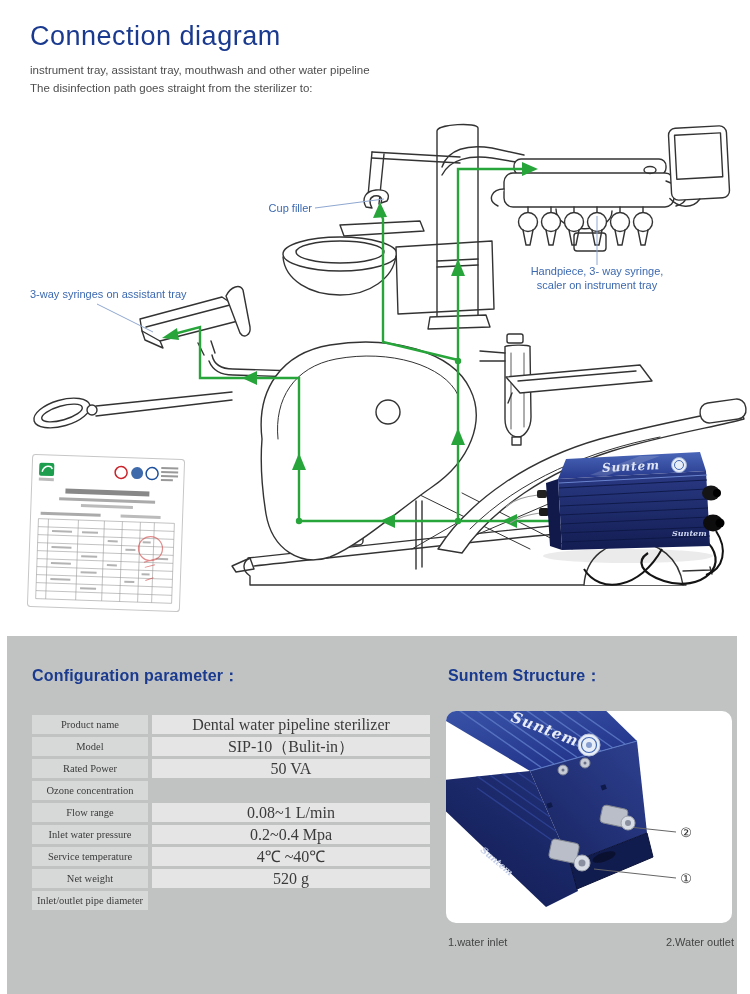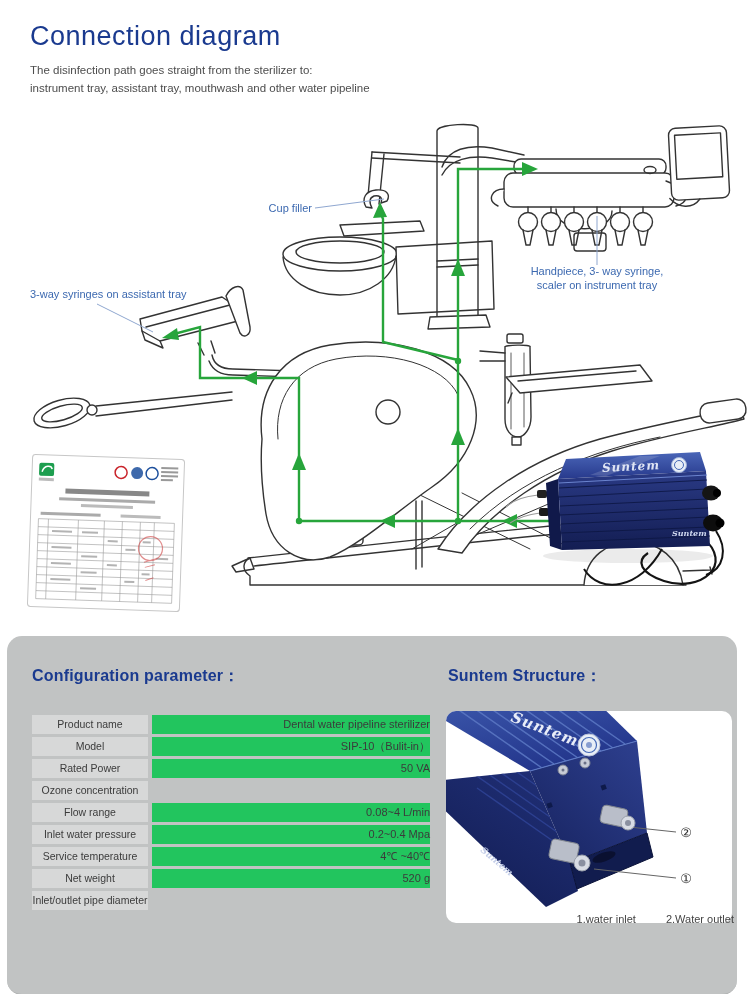--- a/index.html
+++ b/index.html
@@ -3,45 +3,45 @@
 <meta charset="utf-8">
 <title>Connection diagram</title>
 <style>
   html,body{margin:0;padding:0;background:#ffffff;}
   .page{position:relative;width:750px;height:994px;background:#fff;overflow:hidden;
         font-family:"Liberation Sans", sans-serif;margin-top:9px;}
   .abs{position:absolute;}
   .page-title{left:30px;top:12px;font-size:27px;color:#1a3a8f;letter-spacing:.5px;}
   .subtitle{left:30px;top:52px;font-size:11.5px;color:#4d4d4d;line-height:18px;}
   .gray-panel{left:7px;top:627px;width:730px;height:358px;background:#c1c3c3;
-              border-bottom:1px solid #a9abab;border-radius:15px;}
+              border-bottom:1px solid #a9abab;}
   .section-h{font-size:16px;font-weight:bold;color:#1a3a8f;letter-spacing:.2px;}
   .config-h{left:25px;top:30px;}
   .structure-h{left:441px;top:30px;}
   .spec-table{left:25px;top:79px;width:398px;}
-  .spec-row{display:flex;height:19px;margin-bottom:3px;}
+  .spec-row{display:flex;height:19px;margin-bottom:3px;font-family:Liberation Serif, serif;}
   .spec-label{width:116px;margin-right:4px;background:#d7d8d8;font-size:10.5px;color:#3b3b3b;
               text-align:center;line-height:19px;white-space:nowrap;overflow:hidden;}
-  .spec-value{flex:1;background:#22c55e;font-size:11px;color:#3b3b3b;
-              text-align:right;line-height:19px;}
+  .spec-value{flex:1;background:#e5e5e5;font-size:16px;color:#3b3b3b;
+              text-align:center;line-height:19px;}
   .photo-card{left:439px;top:75px;width:286px;height:212px;background:#ffffff;border-radius:10px;overflow:hidden;}
-  .captions{left:441px;top:277px;width:286px;display:flex;justify-content:flex-end;gap:30px;
+  .captions{left:441px;top:300px;width:286px;display:flex;justify-content:space-between;gap:30px;
             font-size:11px;color:#444444;}
   svg text{font-family:"Liberation Sans", sans-serif;}
   .brand-script{font-family:"DejaVu Serif", serif;font-style:italic;font-weight:bold;}
 </style>
 </head>
 <body>
 
 <div class="page">
 
   <div class="abs page-title">Connection diagram</div>
   <div class="abs subtitle">
+    <div>instrument tray, assistant tray, mouthwash and other water pipeline</div>
     <div>The disinfection path goes straight from the sterilizer to:</div>
-    <div>instrument tray, assistant tray, mouthwash and other water pipeline</div>
   </div>
 
   <svg class="abs" style="left:0;top:100px;" width="750" height="520" viewBox="0 100 750 520">
     <defs>
       <linearGradient id="gTop" x1="0" y1="0" x2="0" y2="1">
         <stop offset="0" stop-color="#4a66b8"></stop>
           <stop offset="1" stop-color="#27398c"></stop>
       </linearGradient>
       <linearGradient id="gFront" x1="0" y1="0" x2="0" y2="1">
         <stop offset="0" stop-color="#2a3a85"></stop>
@@ -293,21 +293,21 @@
       </div>
       <div class="spec-row">
         <div class="spec-label">Rated Power</div>
         <div class="spec-value">50 VA</div>
       </div>
       <div class="spec-row">
         <div class="spec-label">Ozone concentration</div>
       </div>
       <div class="spec-row">
         <div class="spec-label">Flow range</div>
-        <div class="spec-value">0.08~4 L/min</div>
+        <div class="spec-value">0.08~1 L/min</div>
       </div>
       <div class="spec-row">
         <div class="spec-label">Inlet water pressure</div>
         <div class="spec-value">0.2~0.4 Mpa</div>
       </div>
       <div class="spec-row">
         <div class="spec-label">Service temperature</div>
         <div class="spec-value">4℃ ~40℃</div>
       </div>
       <div class="spec-row">

